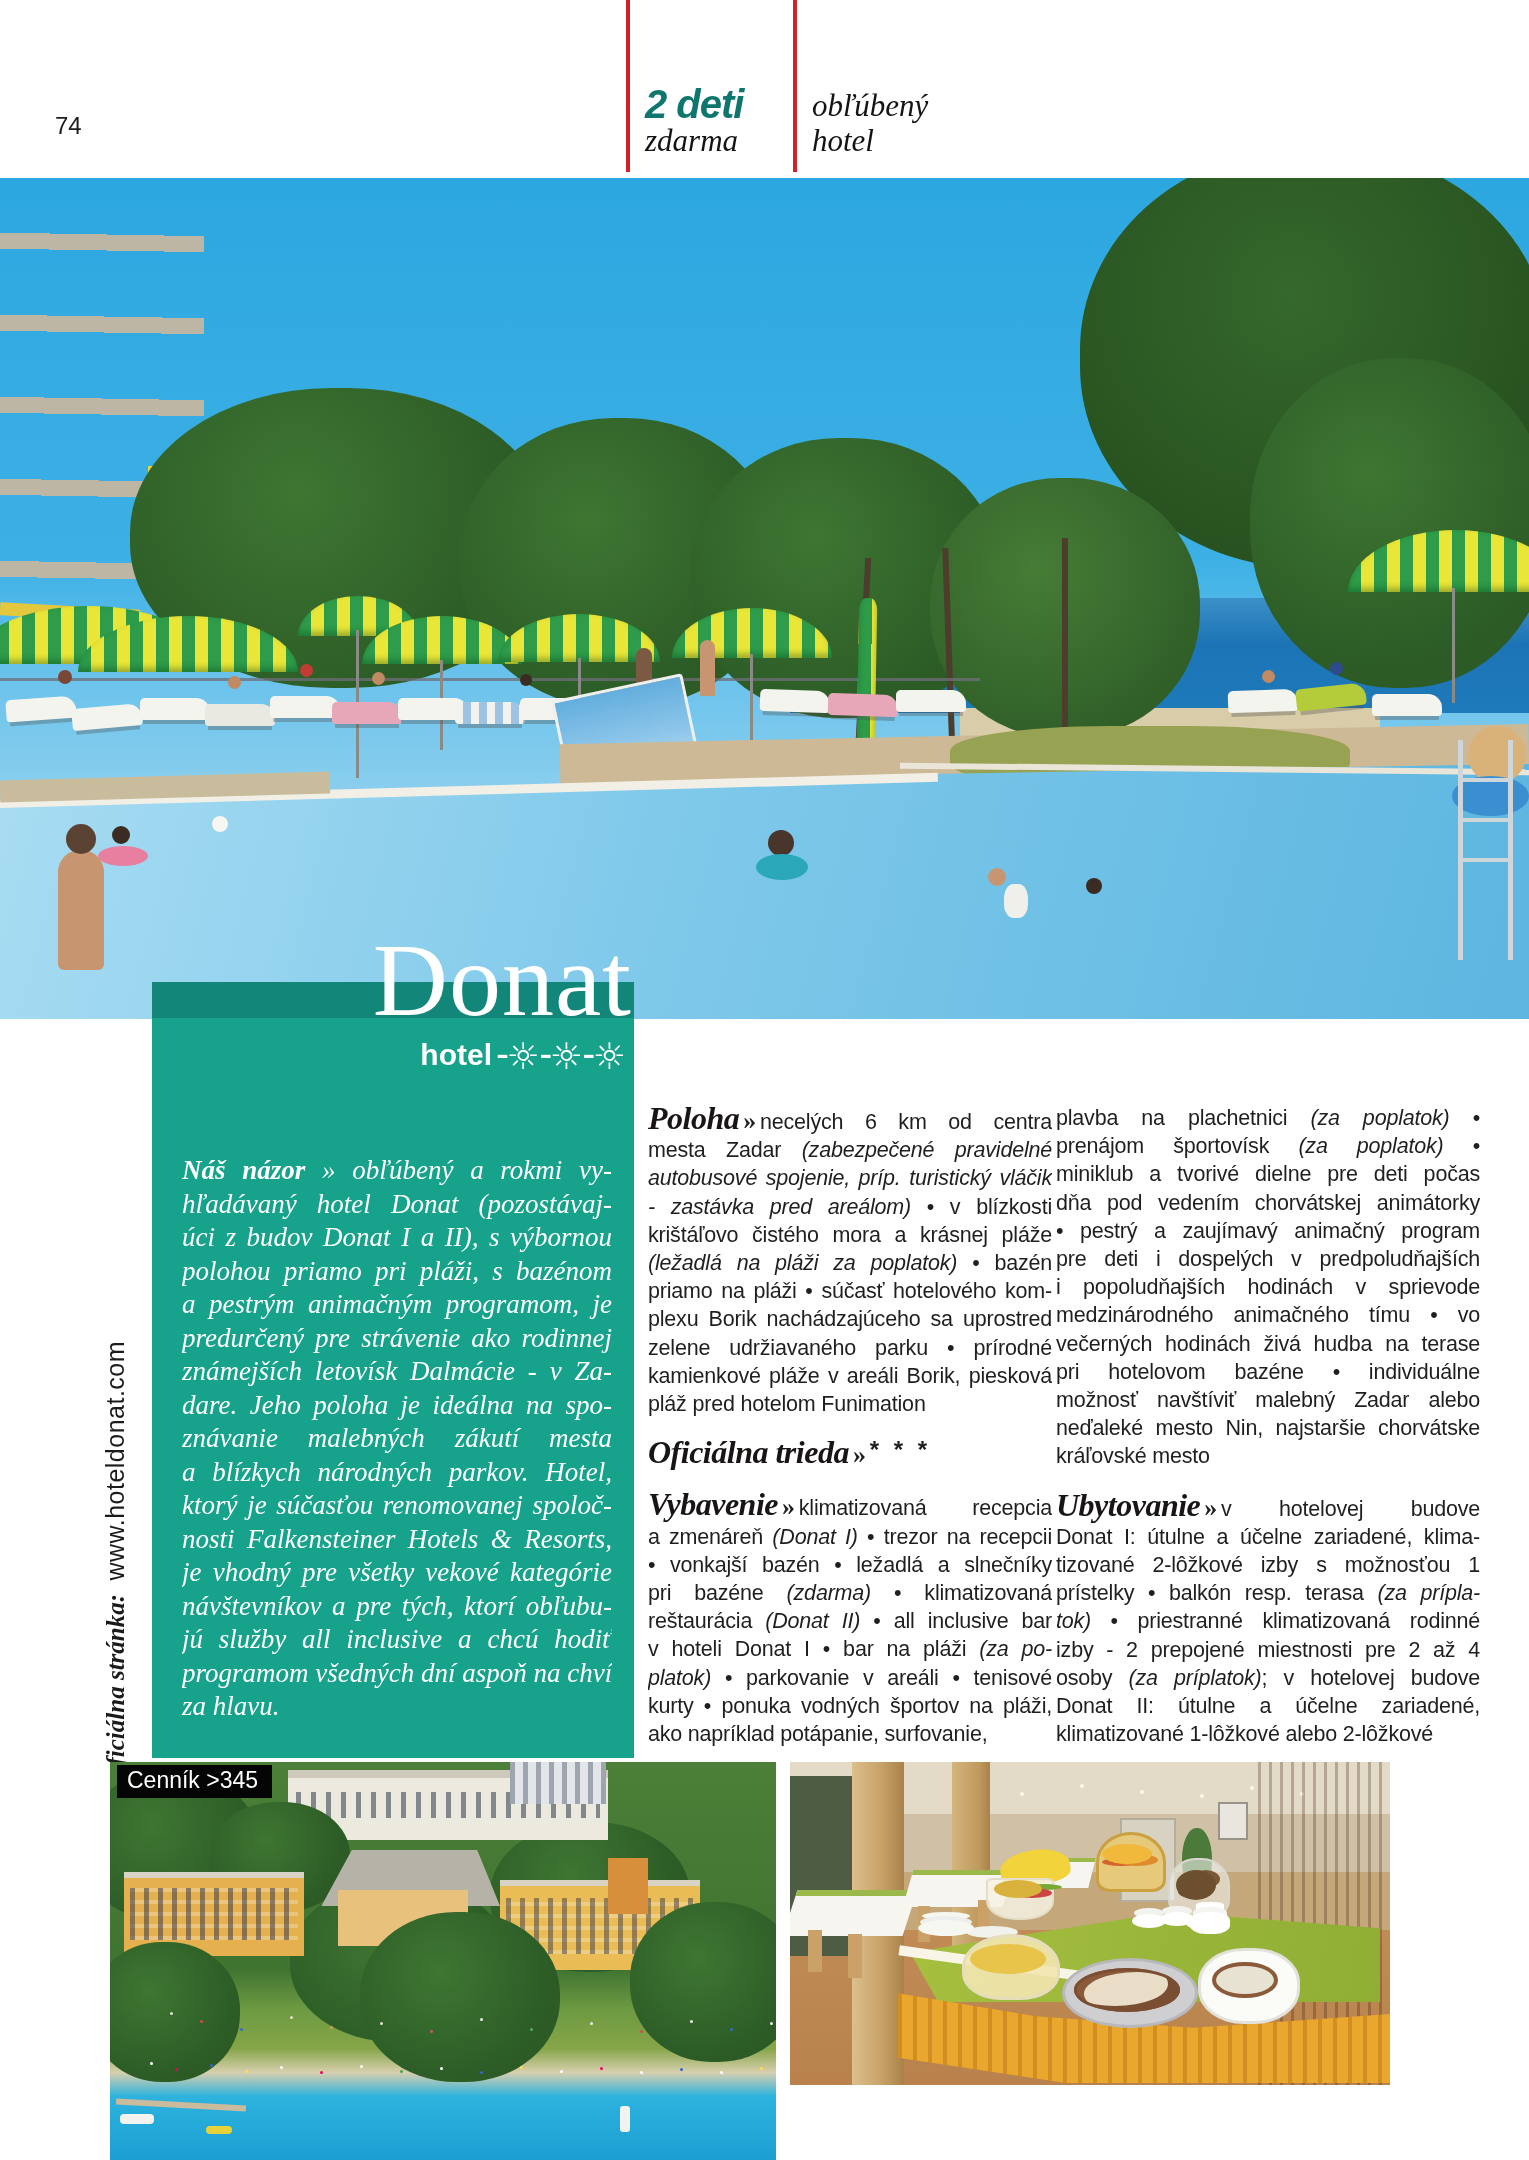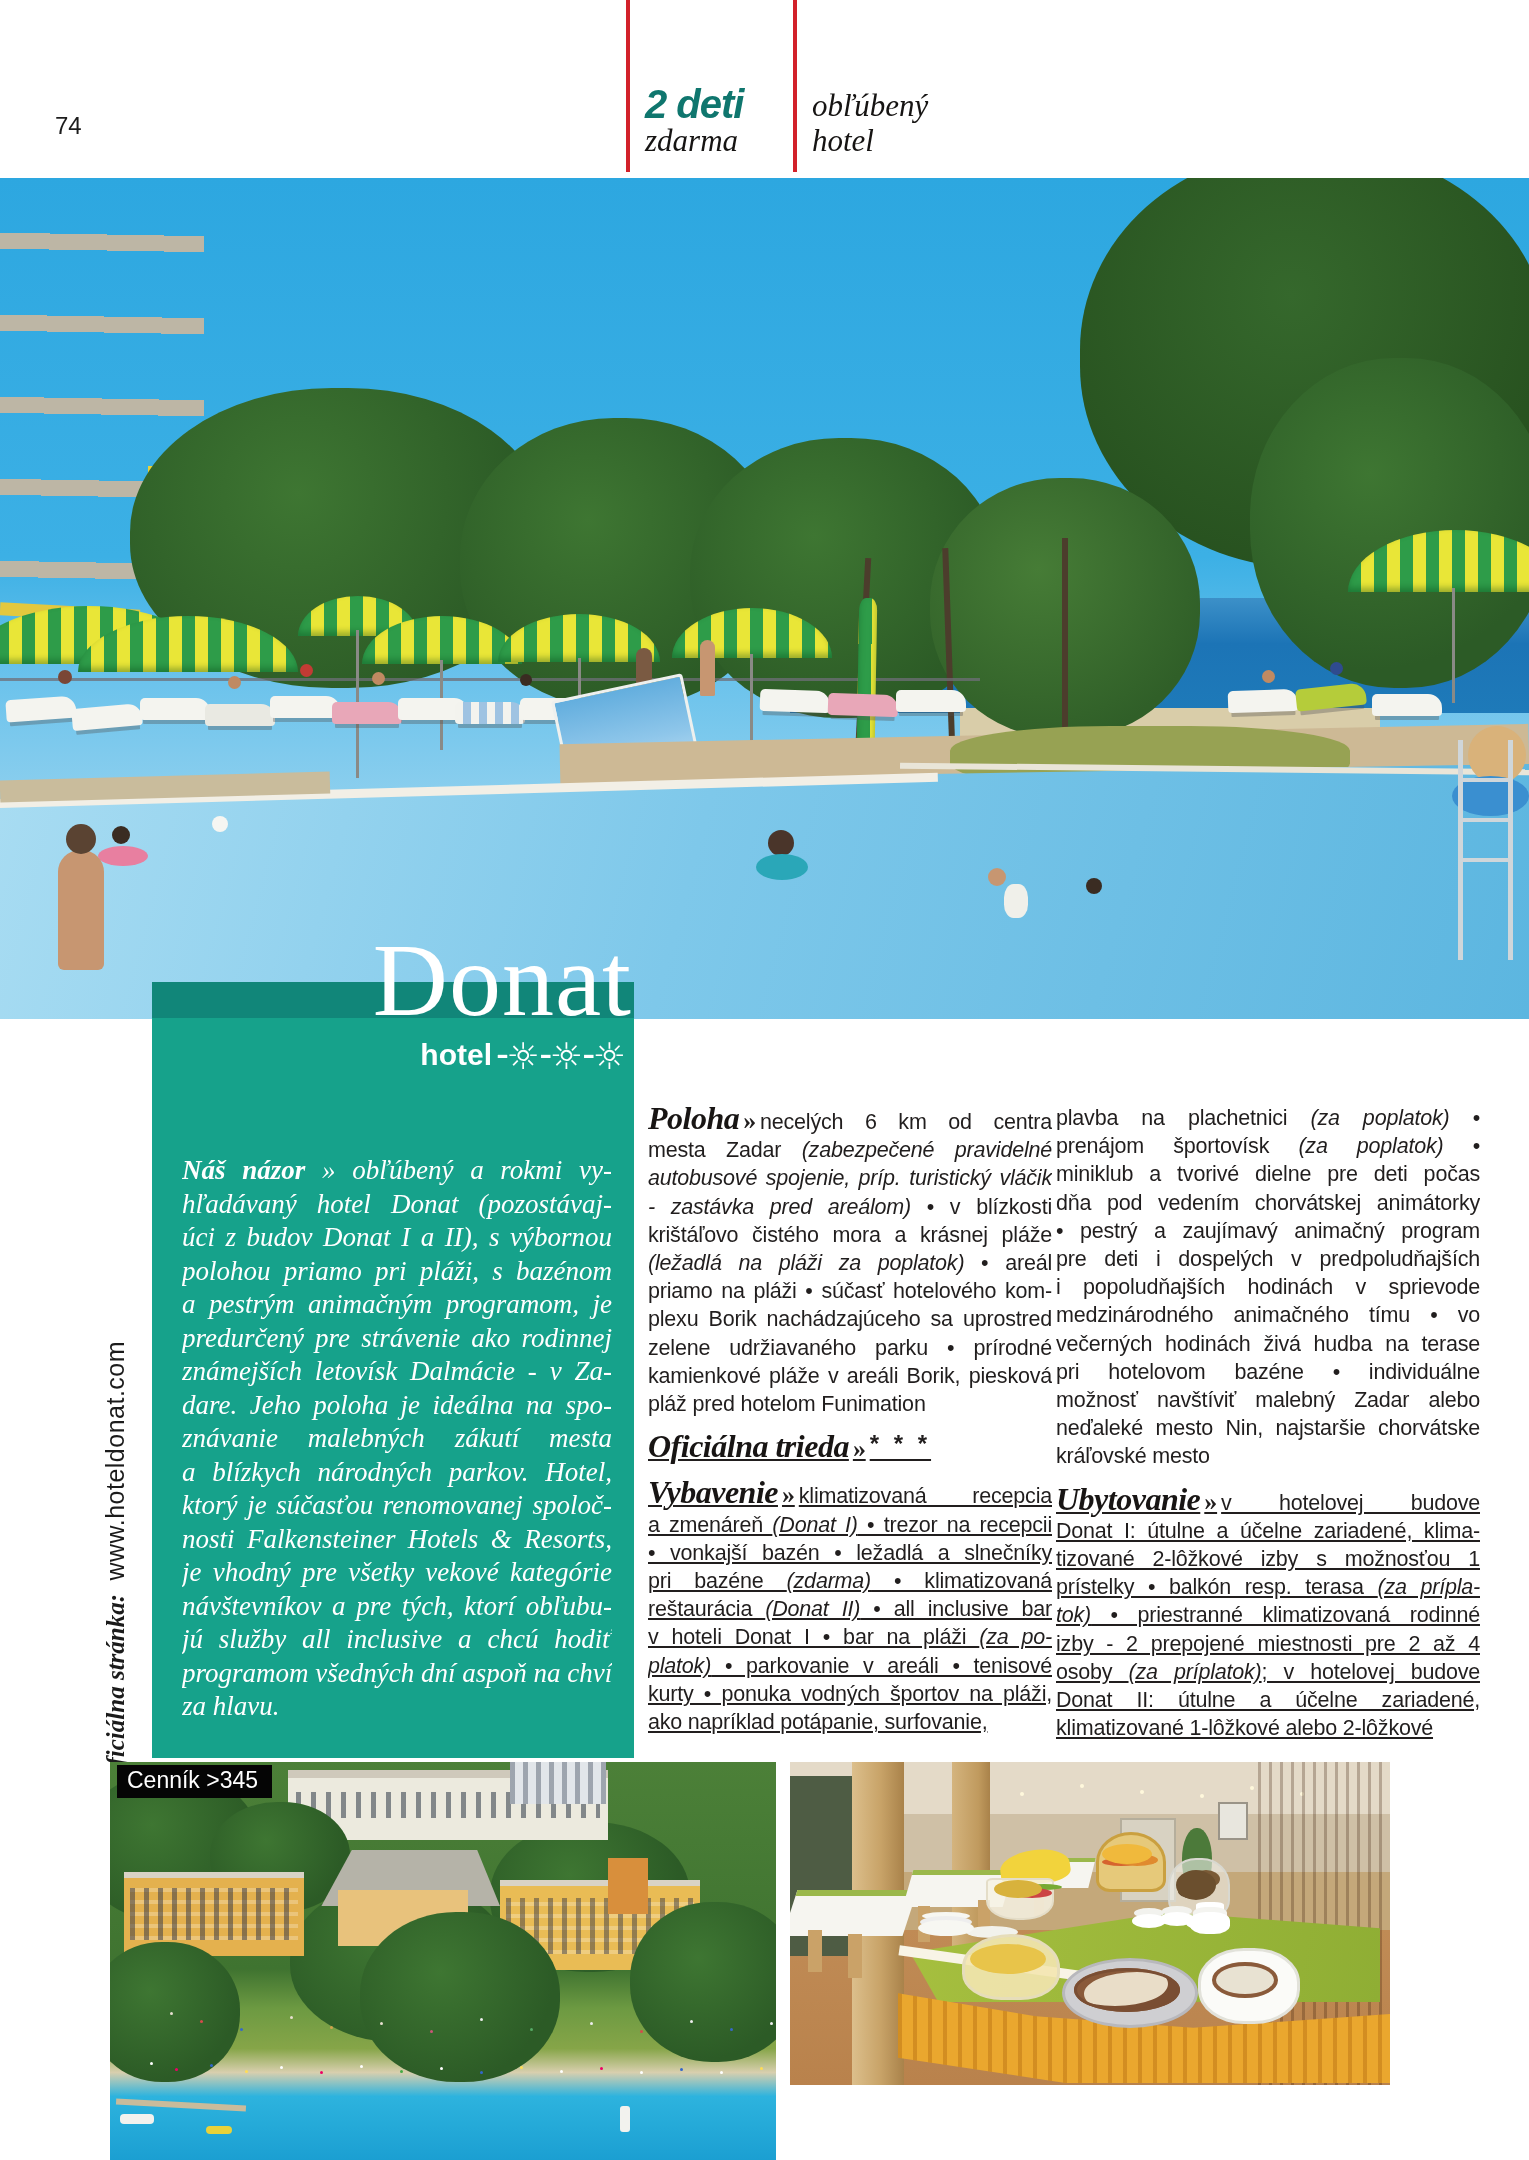--- a/index.html
+++ b/index.html
@@ -46,21 +46,21 @@
   
   .col{position:absolute;top:1088px;font-size:21.5px;line-height:28.2px;letter-spacing:-0.2px;color:#211e1e;}
   #col-middle{left:648px;width:404px;}
   #col-right{left:1056px;width:424px;}
   .bodyline{overflow:hidden;white-space:nowrap;}
   .bodyline.j{text-align:justify;text-align-last:justify;}
   .sec-h{font:italic 700 32px/28.2px "Liberation Serif",serif;letter-spacing:-0.5px;color:#181514;}
   .sec-sep{font:700 26px/28.2px "Liberation Serif",serif;padding:0 4px;}
   .stars{font-weight:700;letter-spacing:4px;font-size:24px;position:relative;top:-5px;}
   .section{margin-top:16px;}
-  .section + .section{margin-top:14px;text-decoration:underline;}
+  .section + .section{margin-top:20px;}
   
   #airphoto{left:110px;top:1762px;width:666px;height:398px;
     background:linear-gradient(180deg,#4c8038 0%,#3f7330 52%,#6d9a42 62%,#86a548 72%,#d8cfae 78%,#2db3de 84%,#1b9fd2 100%);}
   #restphoto{left:790px;top:1762px;width:600px;height:323px;
     background:linear-gradient(180deg,#e4dac8 0%,#e4dac8 16%,#cfc0a6 16%,#cfc0a6 34%,#c4a87a 34%,#c4a87a 52%,#c08b55 52%,#b9824c 100%);}
   .cennik{position:absolute;left:117px;top:1765px;background:#050505;color:#fff;
           font:500 23px/27px "Liberation Sans",sans-serif;padding:2px 14px 4px 10px;z-index:5;}
   .wnd{position:absolute;background:repeating-linear-gradient(90deg,rgba(60,70,82,.6) 0 5px,transparent 5px 15px);}
   .dotcloud{position:absolute;width:3px;height:3px;border-radius:50%;}
   .pleats{background:#eaa72e;background-image:repeating-linear-gradient(90deg,rgba(150,75,0,.28) 0 4px,transparent 4px 15px);}
@@ -219,21 +219,21 @@
     <span class="vurl">www.hoteldonat.com</span>
   </div>
 
   <div class="col" id="col-middle">
       <div class="section">
         <div class="bodyline j"><span class="sec-h">Poloha</span><span class="sec-sep">»</span><span>necelých 6 km od centra</span></div>
         <div class="bodyline j"><span>mesta Zadar </span><i>(zabezpečené pravidelné</i></div>
         <div class="bodyline j"><i>autobusové spojenie, príp. turistický vláčik</i></div>
         <div class="bodyline j"><i>- zastávka pred areálom)</i><span> • v blízkosti</span></div>
         <div class="bodyline j"><span>krištáľovo čistého mora a krásnej pláže</span></div>
-        <div class="bodyline j"><i>(ležadlá na pláži za poplatok)</i><span> • areál</span></div>
+        <div class="bodyline j"><i>(ležadlá na pláži za poplatok)</i><span> • bazén</span></div>
         <div class="bodyline j"><span>priamo na pláži • súčasť hotelového kom-</span></div>
         <div class="bodyline j"><span>plexu Borik nachádzajúceho sa uprostred</span></div>
         <div class="bodyline j"><span>zelene udržiavaného parku • prírodné</span></div>
         <div class="bodyline j"><span>kamienkové pláže v areáli Borik, piesková</span></div>
         <div class="bodyline"><span>pláž pred hotelom Funimation</span></div>
       </div>
       <div class="section">
         <div class="bodyline"><span class="sec-h">Oficiálna trieda</span><span class="sec-sep">»</span><span class="stars">* * *</span></div>
       </div>
       <div class="section">

